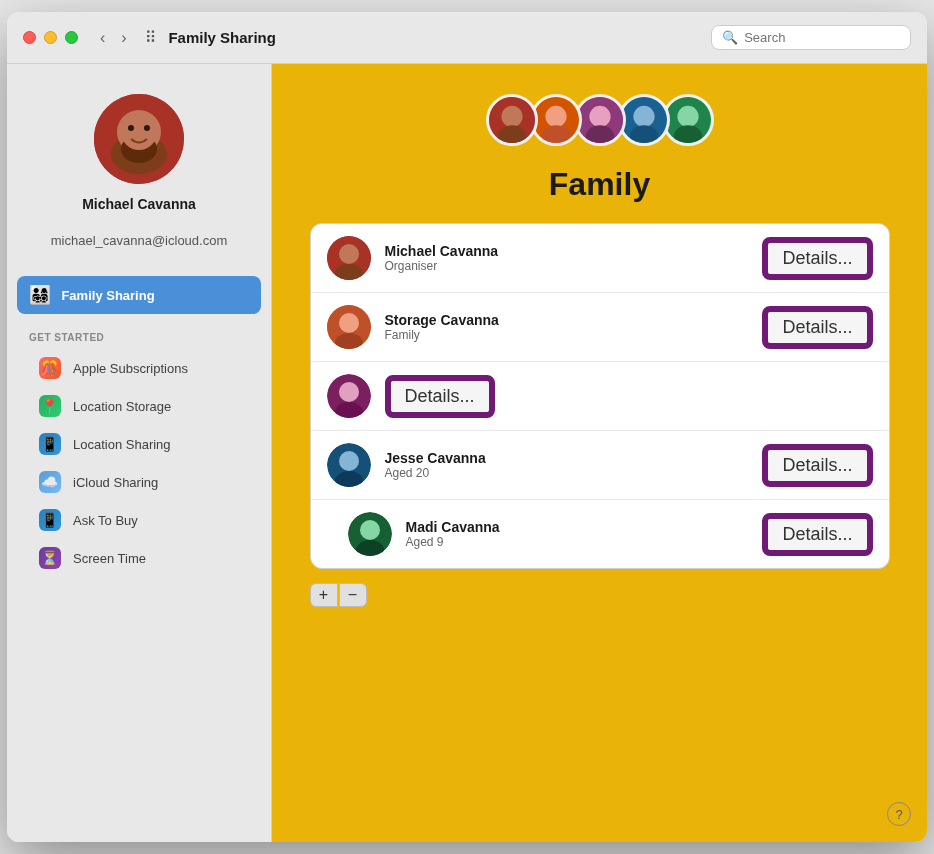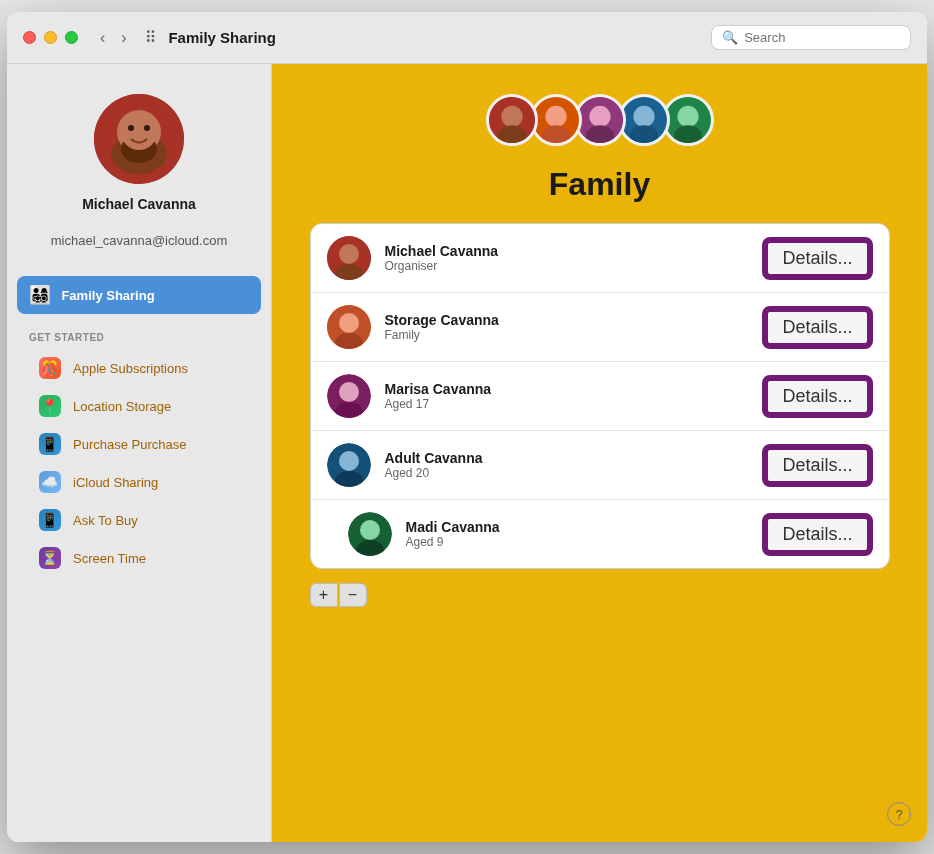--- a/index.html
+++ b/index.html
@@ -178,21 +178,21 @@
       height: 22px;
       border-radius: 6px;
       display: flex;
       align-items: center;
       justify-content: center;
       font-size: 14px;
       flex-shrink: 0;
     }
     .sidebar-item-label {
       font-size: 13px;
-      color: #a16207;
+      color: #404040;
     }
     .main-panel {
       flex: 1;
       background: #eab308;
       display: flex;
       flex-direction: column;
       align-items: center;
       padding: 30px 30px;
       overflow-y: auto;
       position: relative;
@@ -369,21 +369,21 @@
       <div class="sidebar-item">
         <div class="sidebar-item-icon" style="background: linear-gradient(135deg, #ff6b6b, #ee5a24);">🎊</div>
         <span class="sidebar-item-label">Apple Subscriptions</span>
       </div>
       <div class="sidebar-item">
         <div class="sidebar-item-icon" style="background: linear-gradient(135deg, #27ae60, #2ecc71);">📍</div>
         <span class="sidebar-item-label">Location Storage</span>
       </div>
       <div class="sidebar-item">
         <div class="sidebar-item-icon" style="background: linear-gradient(135deg, #2980b9, #3498db);">📱</div>
-        <span class="sidebar-item-label">Purchase Purchase</span>
+        <span class="sidebar-item-label">Location Sharing</span>
       </div>
       <div class="sidebar-item">
         <div class="sidebar-item-icon" style="background: linear-gradient(135deg, #5b9bd5, #74b9ff);">☁️</div>
         <span class="sidebar-item-label">iCloud Sharing</span>
       </div>
       <div class="sidebar-item">
         <div class="sidebar-item-icon" style="background: linear-gradient(135deg, #2980b9, #3498db);">📱</div>
         <span class="sidebar-item-label">Ask To Buy</span>
       </div>
       <div class="sidebar-item">
@@ -467,37 +467,33 @@
         </div>
 
         <div class="family-member-row">
           <div class="member-avatar">
             <svg viewBox="0 0 44 44" style="width:100%;height:100%">
               <rect width="44" height="44" rx="22" fill="#7a2060"></rect>
               <circle cx="22" cy="18" r="10" fill="#e0a0c0"></circle>
               <ellipse cx="22" cy="38" rx="14" ry="10" fill="#6a1050"></ellipse>
             </svg>
           </div>
-          <div class="member-info">
-            <div class="member-name">Marisa Cavanna</div>
-            <div class="member-role">Aged 17</div>
-          </div>
           <button class="details-btn">Details...</button>
         </div>
 
         <div class="family-member-row">
           <div class="member-avatar">
             <svg viewBox="0 0 44 44" style="width:100%;height:100%">
               <rect width="44" height="44" rx="22" fill="#145078"></rect>
               <circle cx="22" cy="18" r="10" fill="#85b5d5"></circle>
               <ellipse cx="22" cy="38" rx="14" ry="10" fill="#0d3a5a"></ellipse>
             </svg>
           </div>
           <div class="member-info">
-            <div class="member-name">Adult Cavanna</div>
+            <div class="member-name">Jesse Cavanna</div>
             <div class="member-role">Aged 20</div>
           </div>
           <button class="details-btn">Details...</button>
         </div>
 
         <div class="family-member-row">
           <div class="member-avatar">
             <svg viewBox="0 0 44 44" style="width:100%;height:100%">
               <rect width="44" height="44" rx="22" fill="#166034"></rect>
               <circle cx="22" cy="18" r="10" fill="#85d5a5"></circle>

